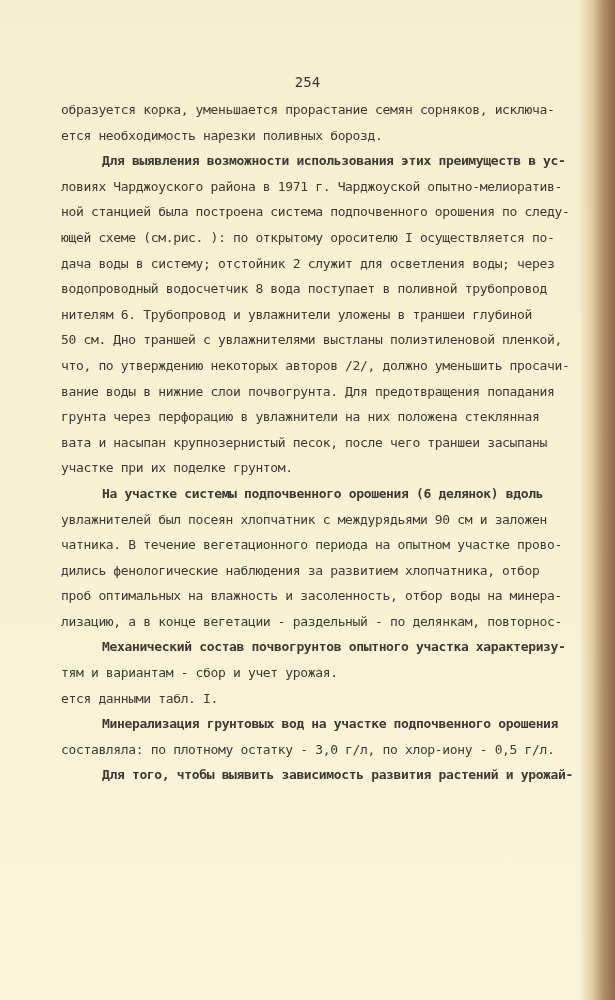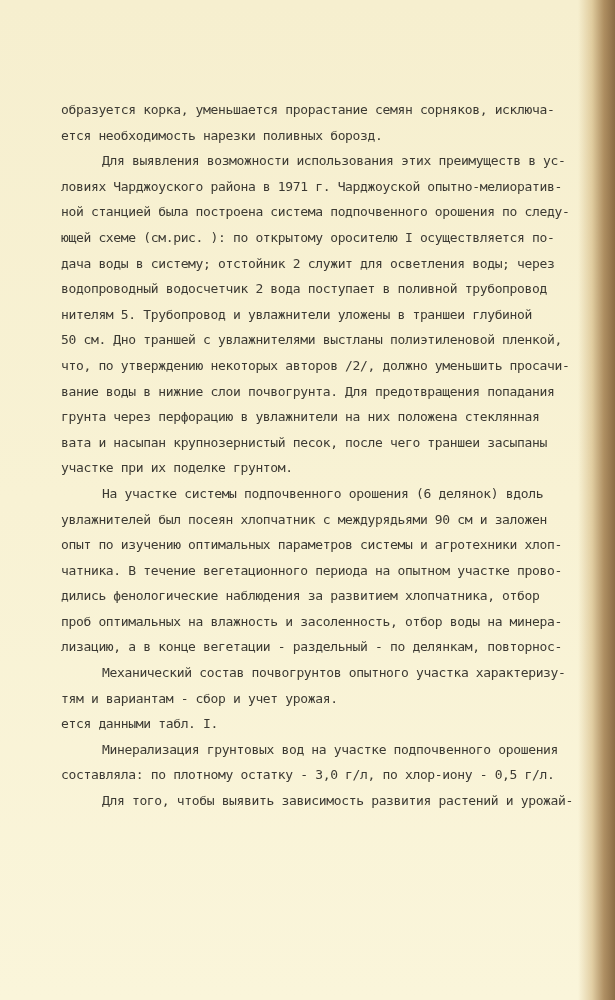--- a/index.html
+++ b/index.html
@@ -35,45 +35,45 @@
       width: 520px;
     }
     .line {
       height: 25.6px;
       line-height: 25.6px;
       font-size: 13px;
       letter-spacing: -0.35px;
       white-space: nowrap;
       word-spacing: 0px;
     }
-    .indent { padding-left: 41px; }
+    .indent { padding-left: 41px; font-weight: bold; }
   </style>
 </head>
 <body>
 
 <div class="page">
+  <div class="page-number">254</div>
   <div class="body-text" id="body-text">
     <div class="line">образуется корка, уменьшается прорастание семян сорняков, исключа-</div>
     <div class="line">ется необходимость нарезки поливных борозд.</div>
     <div class="line indent">Для выявления возможности использования этих преимуществ в ус-</div>
     <div class="line">ловиях Чарджоуского района в 1971 г. Чарджоуской опытно-мелиоратив-</div>
     <div class="line">ной станцией была построена система подпочвенного орошения по следу-</div>
     <div class="line">ющей схеме (см.рис.   ): по открытому оросителю I осуществляется по-</div>
     <div class="line">дача воды в систему; отстойник 2 служит для осветления воды; через</div>
-    <div class="line">водопроводный водосчетчик 2 вода поступает в поливной трубопровод</div>
-    <div class="line">нителям 5. Трубопровод и увлажнители уложены в траншеи глубиной</div>
+    <div class="line">водопроводный водосчетчик 8 вода поступает в поливной трубопровод</div>
+    <div class="line">нителям 6. Трубопровод и увлажнители уложены в траншеи глубиной</div>
     <div class="line">50 см. Дно траншей с увлажнителями выстланы полиэтиленовой пленкой,</div>
     <div class="line">что, по утверждению некоторых авторов /2/, должно уменьшить просачи-</div>
     <div class="line">вание воды в нижние слои почвогрунта. Для предотвращения попадания</div>
     <div class="line">грунта через перфорацию в увлажнители на них положена стеклянная</div>
     <div class="line">вата и насыпан крупнозернистый песок, после чего траншеи засыпаны</div>
     <div class="line">участке при их поделке грунтом.</div>
     <div class="line indent">На участке системы подпочвенного орошения (6 делянок) вдоль</div>
     <div class="line">увлажнителей был посеян хлопчатник с междурядьями 90 см и заложен</div>
-    <div class="line">опыт по изучению оптимальных параметров системы и агротехники хлоп-</div>
     <div class="line">чатника. В течение вегетационного периода на опытном участке прово-</div>
     <div class="line">дились фенологические наблюдения за развитием хлопчатника, отбор</div>
     <div class="line">проб оптимальных на влажность и засоленность, отбор воды на минера-</div>
     <div class="line">лизацию, а в конце вегетации - раздельный - по делянкам, повторнос-</div>
     <div class="line indent">Механический состав почвогрунтов опытного участка характеризу-</div>
     <div class="line">тям и вариантам - сбор и учет урожая.</div>
     <div class="line">ется данными табл. I.</div>
     <div class="line indent">Минерализация грунтовых вод на участке подпочвенного орошения</div>
     <div class="line">составляла: по плотному остатку - 3,0 г/л, по хлор-иону - 0,5 г/л.</div>
     <div class="line indent">Для того, чтобы выявить зависимость развития растений и урожай-</div>

